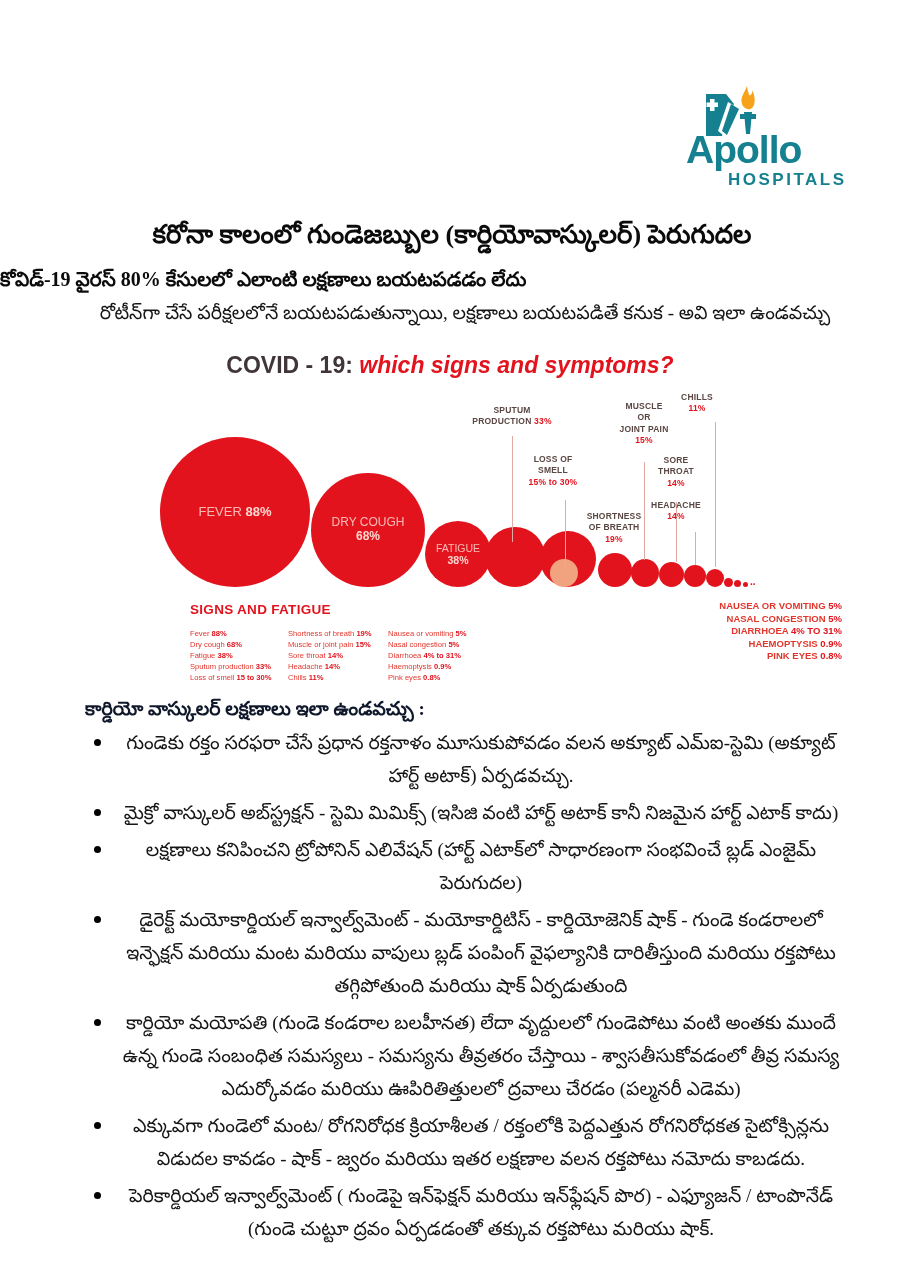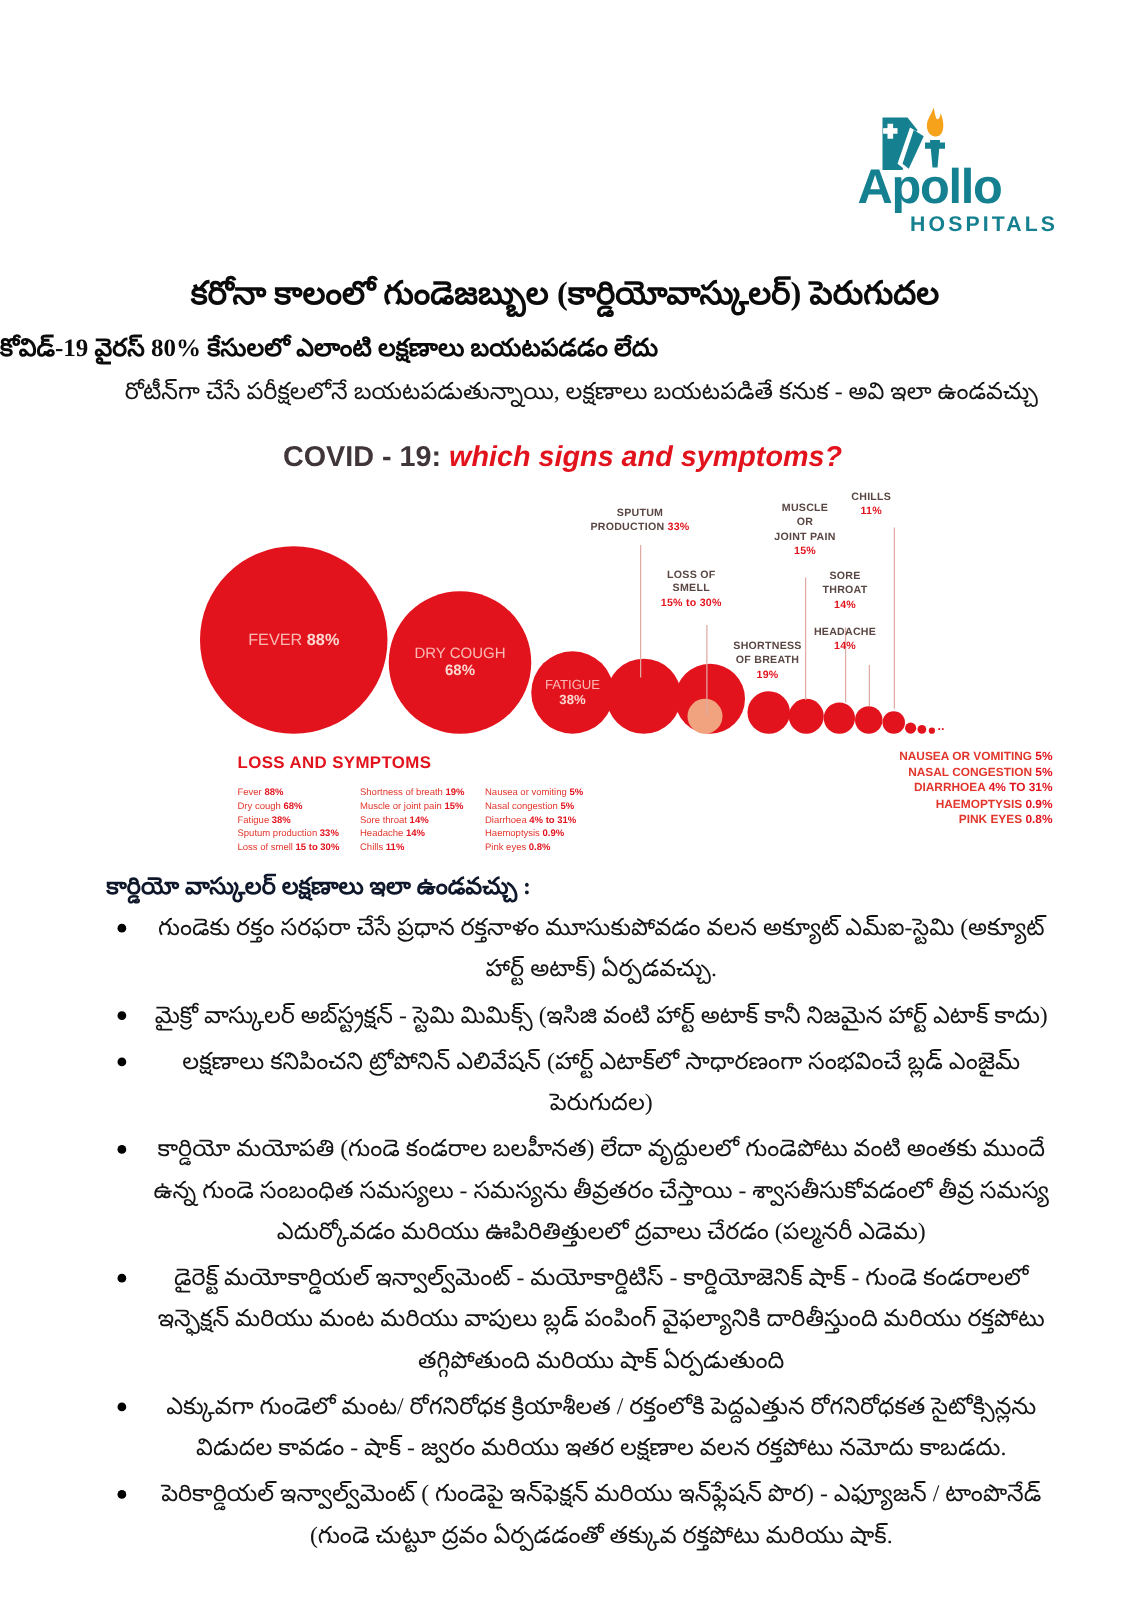--- a/index.html
+++ b/index.html
@@ -141,21 +141,21 @@
           <div>HEADACHE</div>
           <div class="v">14%</div>
         </div>
         <div class="cline" style="left: 575px; top: 182px; height: 33px;"></div>
         <div class="olabel" style="left: 537px; top: 42px; width: 80px;">
           <div>CHILLS</div>
           <div class="v">11%</div>
         </div>
         <div class="cline" style="left: 595px; top: 72px; height: 145px;"></div>
       </div>
-    <div id="legend-title">LOSS AND SYMPTOMS</div>
+    <div id="legend-title">SIGNS AND FATIGUE</div>
     <div id="legend-cols">
         <div class="lcol" style="left: 70px;">
           <div>Fever <span class="v">88%</span></div>
           <div>Dry cough <span class="v">68%</span></div>
           <div>Fatigue <span class="v">38%</span></div>
           <div>Sputum production <span class="v">33%</span></div>
           <div>Loss of smell <span class="v">15 to 30%</span></div>
         </div>
         <div class="lcol" style="left: 168px;">
           <div>Shortness of breath <span class="v">19%</span></div>
@@ -179,19 +179,19 @@
         <div>HAEMOPTYSIS <span class="v">0.9%</span></div>
         <div>PINK EYES <span class="v">0.8%</span></div>
       </div>
   </div>
 
   <div id="cardio-heading" class="tel">కార్డియో వాస్కులర్ లక్షణాలు ఇలా ఉండవచ్చు :</div>
   <ul id="bullets">
     <li class="tel"><span class="dot"></span><span>గుండెకు రక్తం సరఫరా చేసే ప్రధాన రక్తనాళం మూసుకుపోవడం వలన అక్యూట్ ఎమ్ఐ-స్టెమి (అక్యూట్ హార్ట్ అటాక్) ఏర్పడవచ్చు.</span></li>
     <li class="tel"><span class="dot"></span><span>మైక్రో వాస్కులర్ అబ్‌స్ట్రక్షన్ - స్టెమి మిమిక్స్ (ఇసిజి వంటి హార్ట్ అటాక్ కానీ నిజమైన హార్ట్ ఎటాక్ కాదు)</span></li>
     <li class="tel"><span class="dot"></span><span>లక్షణాలు కనిపించని ట్రోపోనిన్ ఎలివేషన్ (హార్ట్ ఎటాక్‌లో సాధారణంగా సంభవించే బ్లడ్ ఎంజైమ్ పెరుగుదల)</span></li>
+    <li class="tel"><span class="dot"></span><span>డైరెక్ట్ మయోకార్డియల్ ఇన్వాల్వ్‌మెంట్ - మయోకార్డిటిస్ - కార్డియోజెనిక్ షాక్ - గుండె కండరాలలో ఇన్ఫెక్షన్ మరియు మంట మరియు వాపులు బ్లడ్ పంపింగ్ వైఫల్యానికి దారితీస్తుంది మరియు రక్తపోటు తగ్గిపోతుంది మరియు షాక్ ఏర్పడుతుంది</span></li>
     <li class="tel"><span class="dot"></span><span>కార్డియో మయోపతి (గుండె కండరాల బలహీనత) లేదా వృద్దులలో గుండెపోటు వంటి అంతకు ముందే ఉన్న గుండె సంబంధిత సమస్యలు - సమస్యను తీవ్రతరం చేస్తాయి - శ్వాసతీసుకోవడంలో తీవ్ర సమస్య ఎదుర్కోవడం మరియు ఊపిరితిత్తులలో ద్రవాలు చేరడం (పల్మనరీ ఎడెమ)</span></li>
-    <li class="tel"><span class="dot"></span><span>డైరెక్ట్ మయోకార్డియల్ ఇన్వాల్వ్‌మెంట్ - మయోకార్డిటిస్ - కార్డియోజెనిక్ షాక్ - గుండె కండరాలలో ఇన్ఫెక్షన్ మరియు మంట మరియు వాపులు బ్లడ్ పంపింగ్ వైఫల్యానికి దారితీస్తుంది మరియు రక్తపోటు తగ్గిపోతుంది మరియు షాక్ ఏర్పడుతుంది</span></li>
     <li class="tel"><span class="dot"></span><span>ఎక్కువగా గుండెలో మంట/ రోగనిరోధక క్రియాశీలత / రక్తంలోకి పెద్దఎత్తున రోగనిరోధకత సైటోక్సిన్లను విడుదల కావడం - షాక్ - జ్వరం మరియు ఇతర లక్షణాల వలన రక్తపోటు నమోదు కాబడదు.</span></li>
     <li class="tel"><span class="dot"></span><span>పెరికార్డియల్ ఇన్వాల్వ్‌మెంట్ ( గుండెపై ఇన్‌ఫెక్షన్ మరియు ఇన్‌ఫ్లేషన్ పొర) - ఎఫ్యూజన్ / టాంపొనేడ్ (గుండె చుట్టూ ద్రవం ఏర్పడడంతో తక్కువ రక్తపోటు మరియు షాక్.</span></li>
   </ul>
 
 </div>
 
 </body></html>

